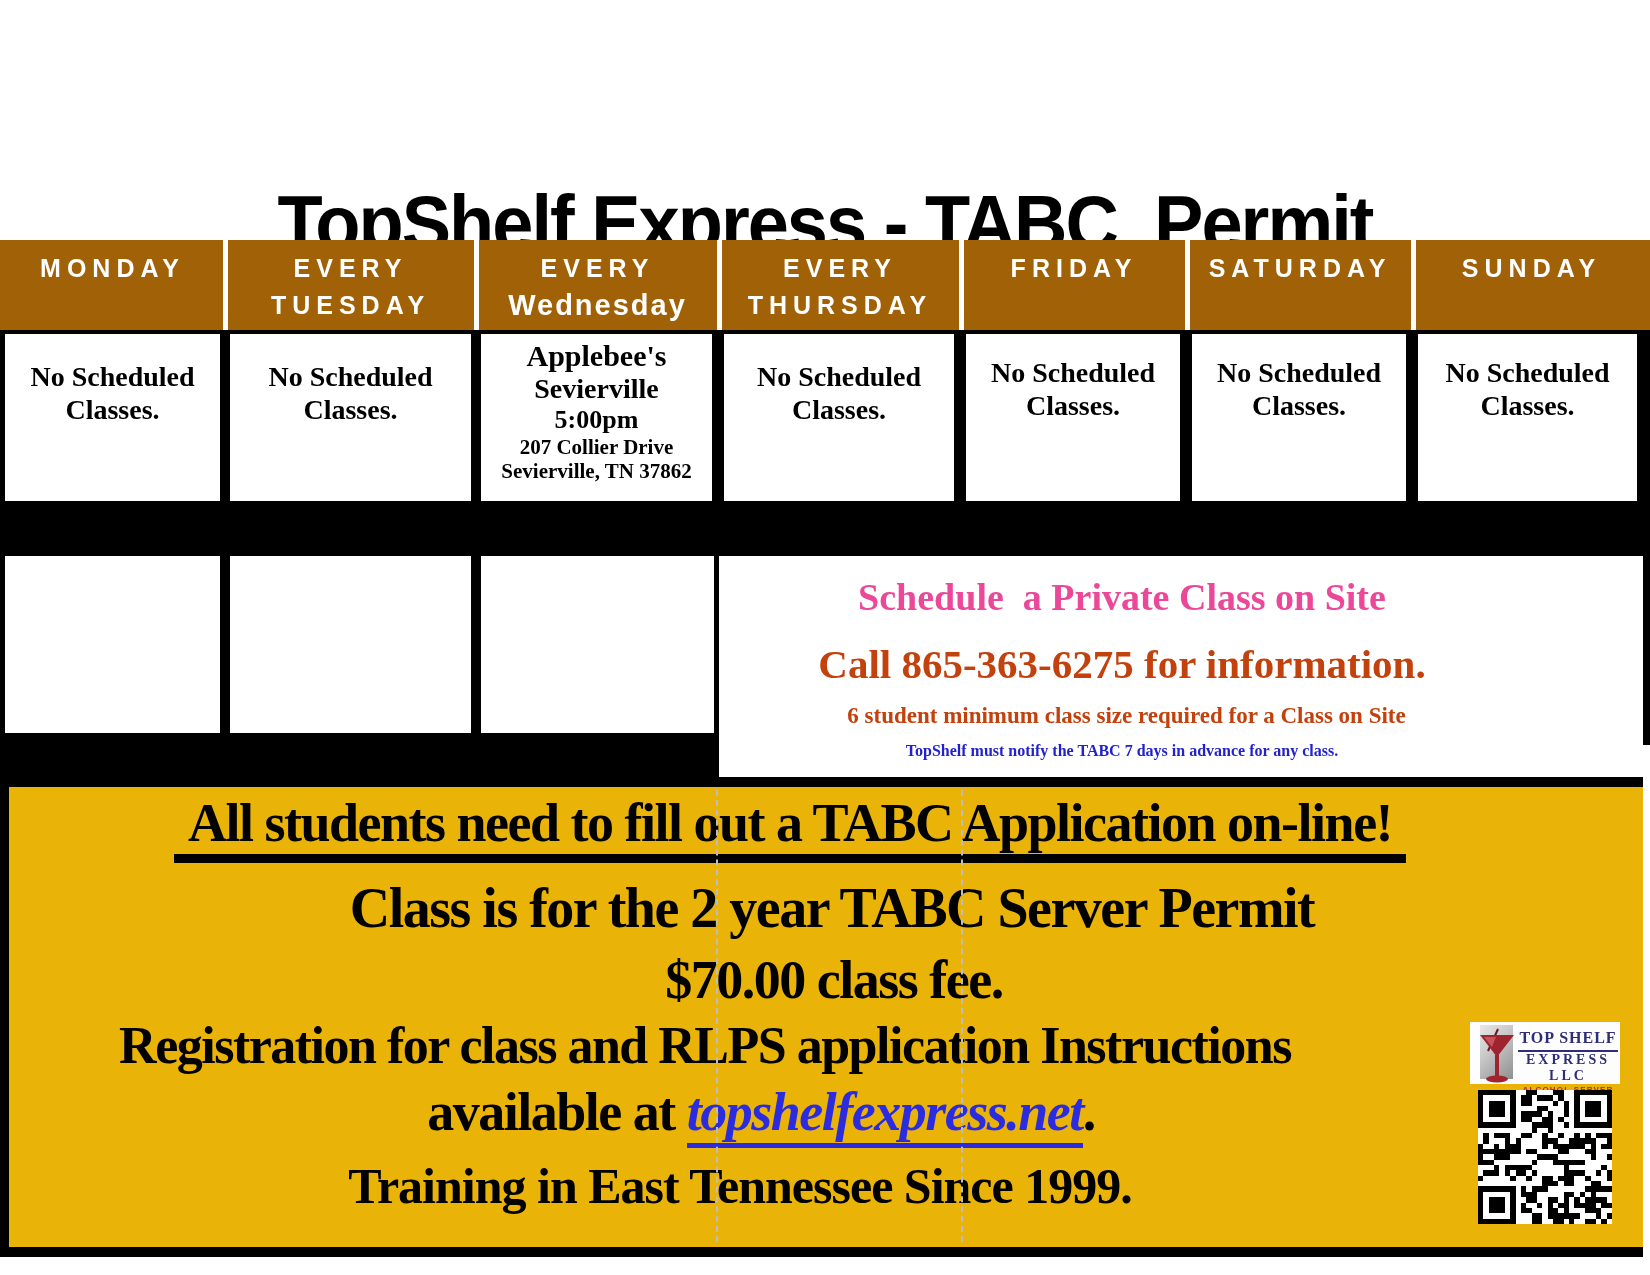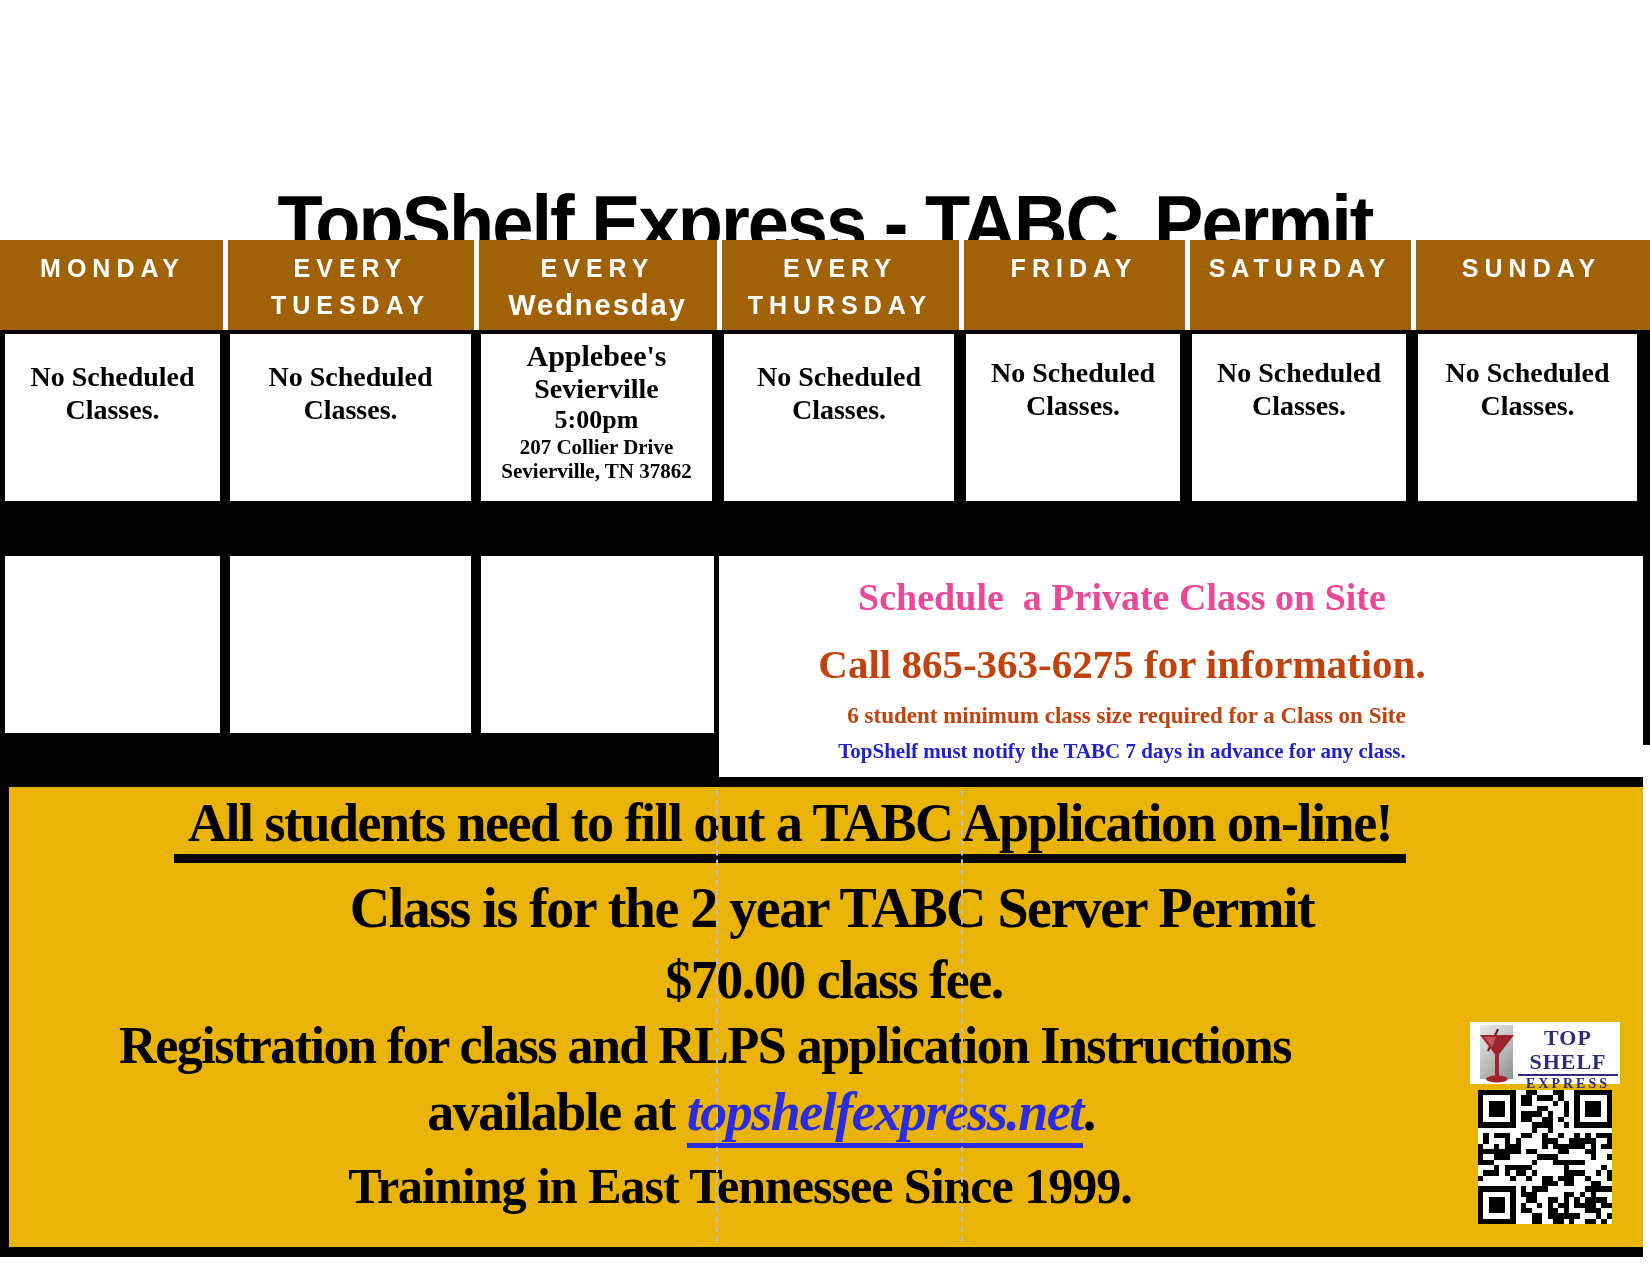--- a/index.html
+++ b/index.html
@@ -48,21 +48,21 @@
   .ecell{position:absolute;top:556px;height:177px;background:#fff;}
   .ec1{left:5px;width:215px}.ec2{left:230px;width:241px}.ec3{left:481px;width:233px}
 
   
   .panel{position:absolute;top:556px;left:719px;width:924px;height:231px;background:#fff;
          box-sizing:border-box;border-bottom:10px solid #000;}
   .panel-in{width:806px;text-align:center;padding-top:17px;}
   .p1{font-size:38px;line-height:48px;font-weight:700;white-space:pre;margin-bottom:18px;}
   .p2{font-size:41px;line-height:50px;font-weight:700;margin-bottom:13px;}
   .p3{font-size:23px;line-height:28px;font-weight:700;margin-bottom:7px;}
-  .p4{font-size:21px;line-height:28px;font-weight:700;}
+  .p4{font-size:16px;line-height:28px;font-weight:700;}
 
   
   .bbox{position:absolute;top:787px;left:0;width:1643px;height:470px;background:#eab308;
         box-sizing:border-box;border-left:9px solid #000;border-bottom:10px solid #000;}
   .bline{position:relative;text-align:center;font-weight:700;letter-spacing:-1.5px;}
   .f1{margin-top:5px;left:-36px;font-size:54px;line-height:62px;}
   .f1 span{display:inline-block;border-bottom:9px solid #000;padding:0 14px 0 14px;}
   .f2{margin-top:13px;left:6px;font-size:56px;line-height:64px;}
   .f3{margin-top:9px;left:8px;font-size:54px;line-height:62px;}
   .f4{margin-top:5px;left:-121px;font-size:52px;line-height:60px;}
@@ -73,21 +73,21 @@
   
   .dash{position:absolute;top:790px;height:452px;width:0;border-left:2px dashed #bdbdbd;}
   .d1{left:716px}.d2{left:961px}
 
   
   .logo{position:absolute;left:1470px;top:1022px;width:150px;height:62px;background:#fdfdfd;}
   .glass-box{position:absolute;left:10px;top:3px;width:33px;height:54px;
              background:linear-gradient(135deg,#e8e8e8 0%,#c9c9c9 40%,#8f8f8f 100%);}
   .glass-box svg{position:absolute;left:-4px;top:2px;overflow:visible;}
   .logo-text{position:absolute;left:48px;top:4px;width:100px;text-align:center;}
-  .lt1{font-size:22px;line-height:24px;font-weight:700;letter-spacing:1px;color:#2d2d78;
+  .lt1{font-size:16px;line-height:24px;font-weight:700;letter-spacing:1px;color:#2d2d78;
        border-bottom:2px solid #2d2d78;display:inline-block;padding:0 1px;}
   .lt2{font-size:14px;line-height:16px;font-weight:700;letter-spacing:3px;color:#2d2d78;}
   .lt3{font-family:"Liberation Sans","DejaVu Sans",sans-serif;font-size:8px;line-height:11px;
        font-weight:700;letter-spacing:1.2px;color:#c42222;}
 
   
   .qr{position:absolute;left:1478px;top:1090px;width:134px;height:134px;background:#fff;}
   .qr svg{width:134px;height:134px;display:block;shape-rendering:crispEdges;}
 </style>
 </head>

